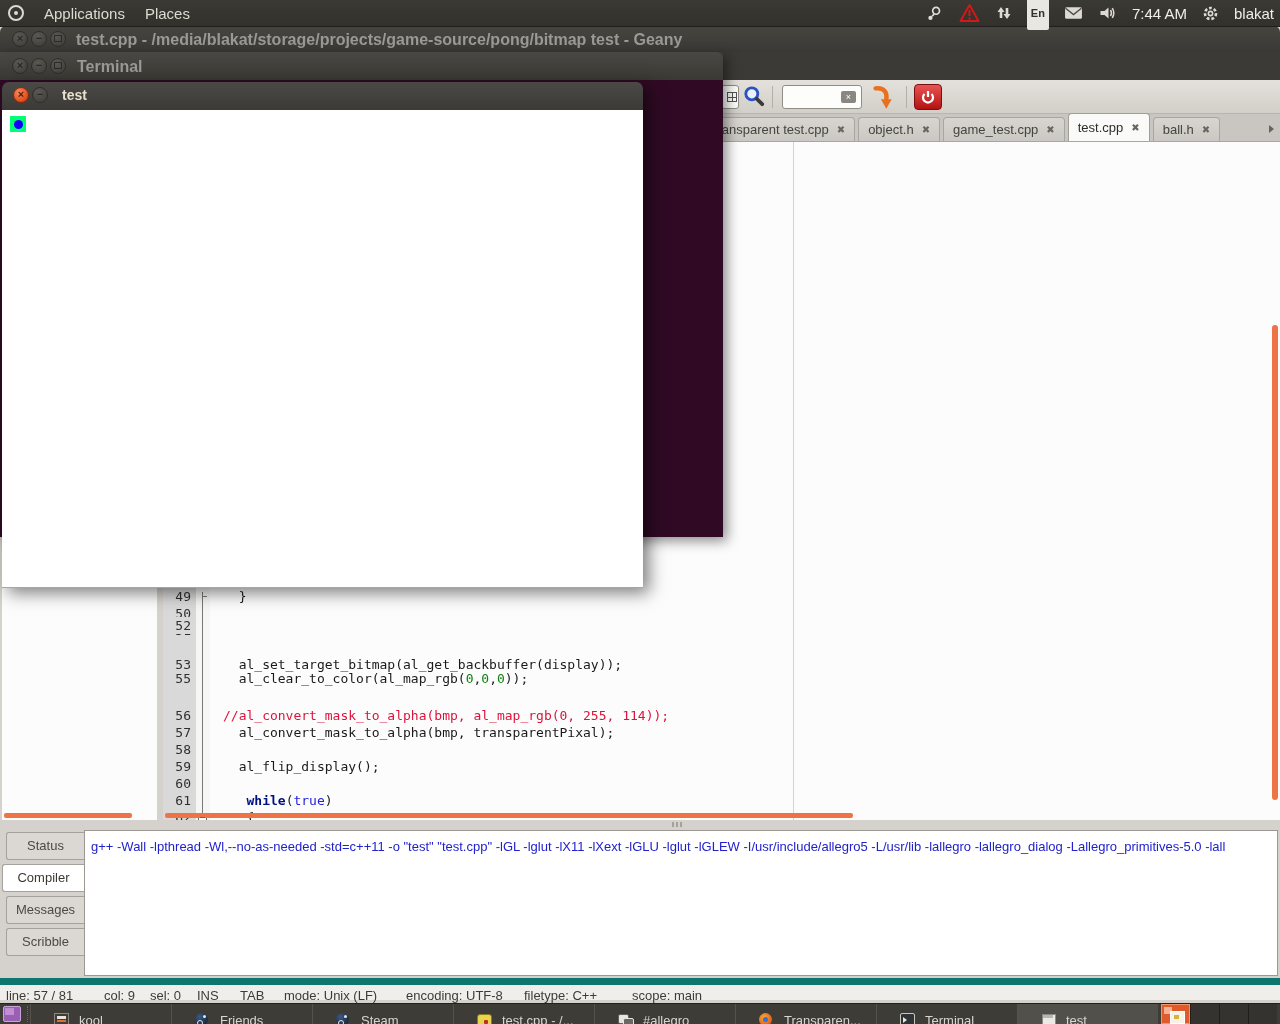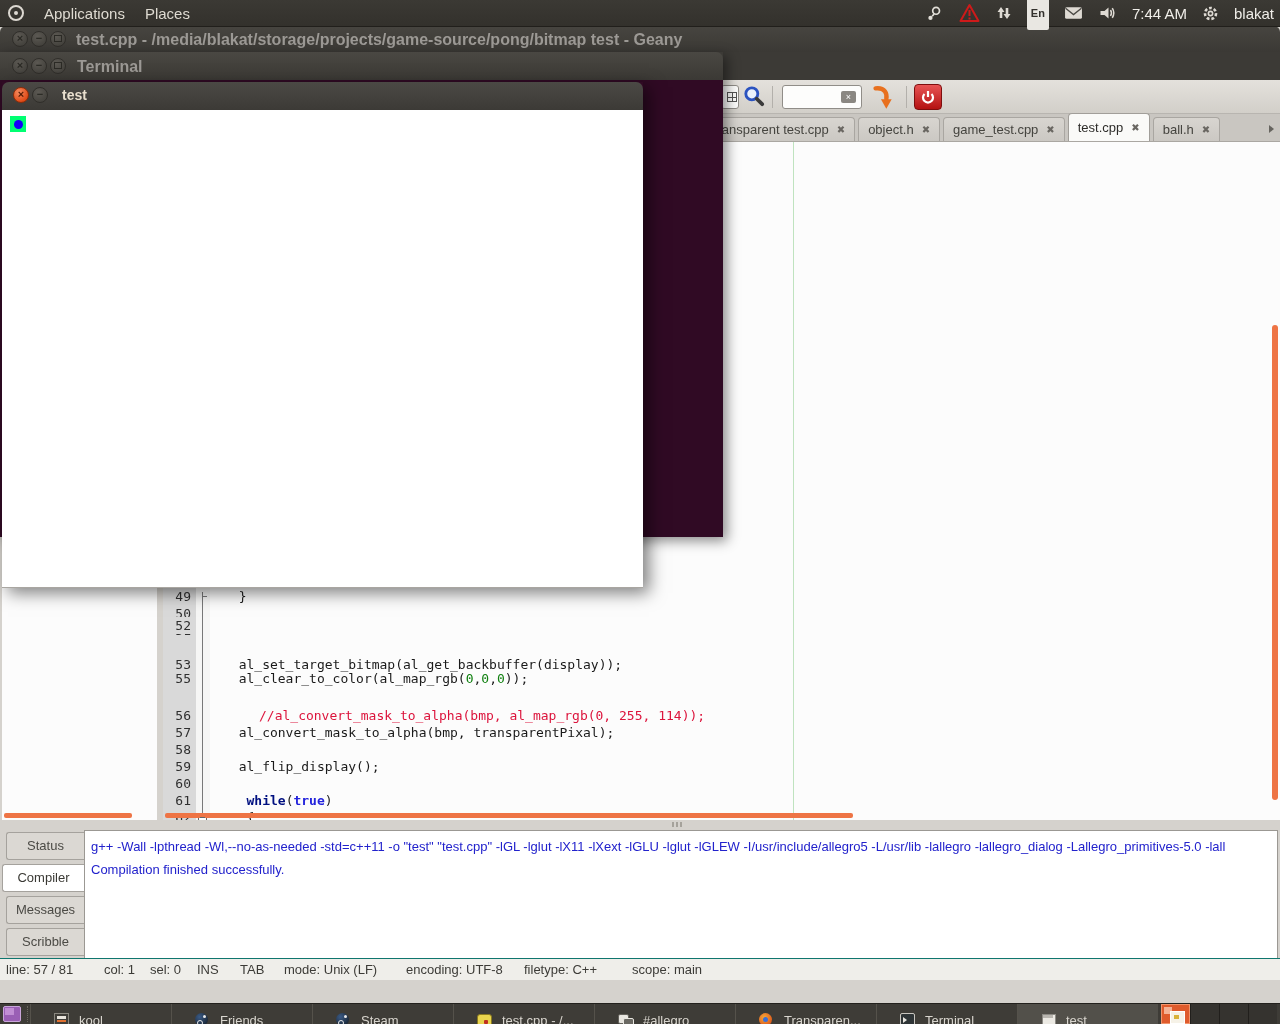--- a/index.html
+++ b/index.html
@@ -62,39 +62,39 @@
   .longline-marker{position:absolute;left:630px;top:0;width:1px;height:678px;background:#BFE3BF;}
   .srow{position:absolute;left:0;height:17px;display:flex;width:100%;}
   .ln{width:33px;box-sizing:border-box;padding-right:5px;text-align:right;background:#D9D9D9;
       font-family:"DejaVu Sans Mono",monospace;font-size:13px;line-height:17px;color:#2F2F2F;}
   .foldcol{width:14px;position:relative;}
   .foldcol.fold-mid:after{content:"";position:absolute;left:6px;top:8px;width:5px;height:1px;background:#787878;}
   .foldcol.fold-box:after{content:"";position:absolute;left:2px;top:4px;width:7px;height:7px;border:1px solid #666;background:#FFF;
       box-shadow:inset 0 -3px 0 -2px #666, inset 0 4px 0 -3px #fff;}
   .foldcol.fold-box:before{content:"";position:absolute;left:4px;top:8px;width:5px;height:1px;background:#666;z-index:2;}
   .codeline{margin-left:13px;white-space:pre;font-family:"DejaVu Sans Mono",monospace;font-size:13px;line-height:17px;}
-  .tk-d{color:#1A1A1A;} .tk-n{color:#108010;} .tk-c{color:#DC143C;margin-left:36px;}
-  .tk-k{color:#001080;font-weight:bold;} .tk-k2{color:#2323DC;font-weight:bold;}
+  .tk-d{color:#1A1A1A;} .tk-n{color:#108010;} .tk-c{color:#DC143C;}
+  .tk-k{color:#001080;font-weight:bold;} .tk-k2{color:#2323DC;font-weight:normal;}
   .ed-hscroll{position:absolute;left:2px;top:671px;width:688px;height:5px;background:#EE7445;border-radius:2px;}
   .ed-vscroll{position:absolute;left:1109px;top:183px;width:6px;height:475px;background:#EE7445;border-radius:3px;}
   .sb-hscroll{position:absolute;left:2px;top:671px;width:128px;height:5px;background:#EE7445;border-radius:2px;}
 
   .g-hsplit{position:absolute;left:0;top:794px;width:1280px;height:8px;background:#D5D2CD;}
   .grip{position:absolute;left:672px;top:2px;width:2px;height:5px;background:#A5A29B;box-shadow:4px 0 #A5A29B,8px 0 #A5A29B;}
 
   .g-messages{position:absolute;left:0;top:802px;width:1280px;height:150px;background:#D5D2CD;}
   #msg-tabs{position:absolute;left:6px;top:4px;width:78px;display:flex;flex-direction:column;gap:4px;}
   .mtab{height:26px;line-height:26px;text-align:center;font-size:13px;color:#4B4A45;background:#DBD8D3;
         border:1px solid #A5A29D;border-radius:3px 0 0 3px;border-right:none;}
   .mtab.active{background:#FFFFFF;color:#3A3934;margin-left:-4px;}
   .msg-content{position:absolute;left:84px;top:2px;right:2px;bottom:2px;background:#FFF;border:1px solid #9B9893;
                box-sizing:border-box;overflow:hidden;padding:4px 6px;}
   .cmp-line{font-size:13px;line-height:23px;color:#2222CC;white-space:nowrap;}
 
-  .g-statusbar{position:absolute;left:0;top:932px;width:1280px;height:22px;background:#EFEEEA;border-top:1px solid #0f766e;box-sizing:border-box;}
+  .g-statusbar{position:absolute;left:0;top:952px;width:1280px;height:22px;background:#EFEEEA;border-top:7px solid #0f766e;box-sizing:border-box;}
   .sb-item{position:absolute;top:3px;font-size:13px;color:#3C3B37;white-space:nowrap;}
 
   
   #terminal-window{left:0;top:52px;width:723px;height:485px;z-index:2;box-shadow:4px 4px 12px rgba(0,0,0,.45);}
   #terminal-window .titlebar{border-radius:0 7px 0 0;}
   .t-content{position:absolute;left:0;top:28px;right:0;bottom:0;background:#300A24;}
 
   
   #test-window{left:2px;top:82px;width:641px;height:506px;z-index:3;box-shadow:6px 5px 16px rgba(0,0,0,.5);}
   #test-window .titlebar{border-radius:7px 7px 0 0;background:linear-gradient(#4B4945,#3C3A36);}
@@ -294,29 +294,28 @@
   <div class="g-messages">
     <div id="msg-tabs">
         <div class="mtab">Status</div>
         <div class="mtab active">Compiler</div>
         <div class="mtab">Messages</div>
         <div class="mtab">Scribble</div>
       </div>
     <div class="msg-content">
         <div id="cmp-lines">
           <div class="cmp-line" style="color: rgb(34, 34, 204);">g++ -Wall -lpthread -Wl,--no-as-needed -std=c++11 -o "test" "test.cpp" -lGL -lglut -lX11 -lXext  -lGLU -lglut -lGLEW -I/usr/include/allegro5 -L/usr/lib -lallegro -lallegro_dialog -Lallegro_primitives-5.0 -lall</div>
-          <div class="cmp-line" style="color: rgb(34, 34, 204);">Compilation finished successfully.</div>
         </div>
       </div>
   </div>
 
   <div class="g-statusbar">
       <div id="sb-items">
         <div class="sb-item" style="left: 6px;">line: 57 / 81</div>
-        <div class="sb-item" style="left: 104px;">col: 1</div>
+        <div class="sb-item" style="left: 104px;">col: 9</div>
         <div class="sb-item" style="left: 150px;">sel: 0</div>
         <div class="sb-item" style="left: 197px;">INS</div>
         <div class="sb-item" style="left: 240px;">TAB</div>
         <div class="sb-item" style="left: 284px;">mode: Unix (LF)</div>
         <div class="sb-item" style="left: 406px;">encoding: UTF-8</div>
         <div class="sb-item" style="left: 524px;">filetype: C++</div>
         <div class="sb-item" style="left: 632px;">scope: main</div>
       </div>
     </div>
 </div>

